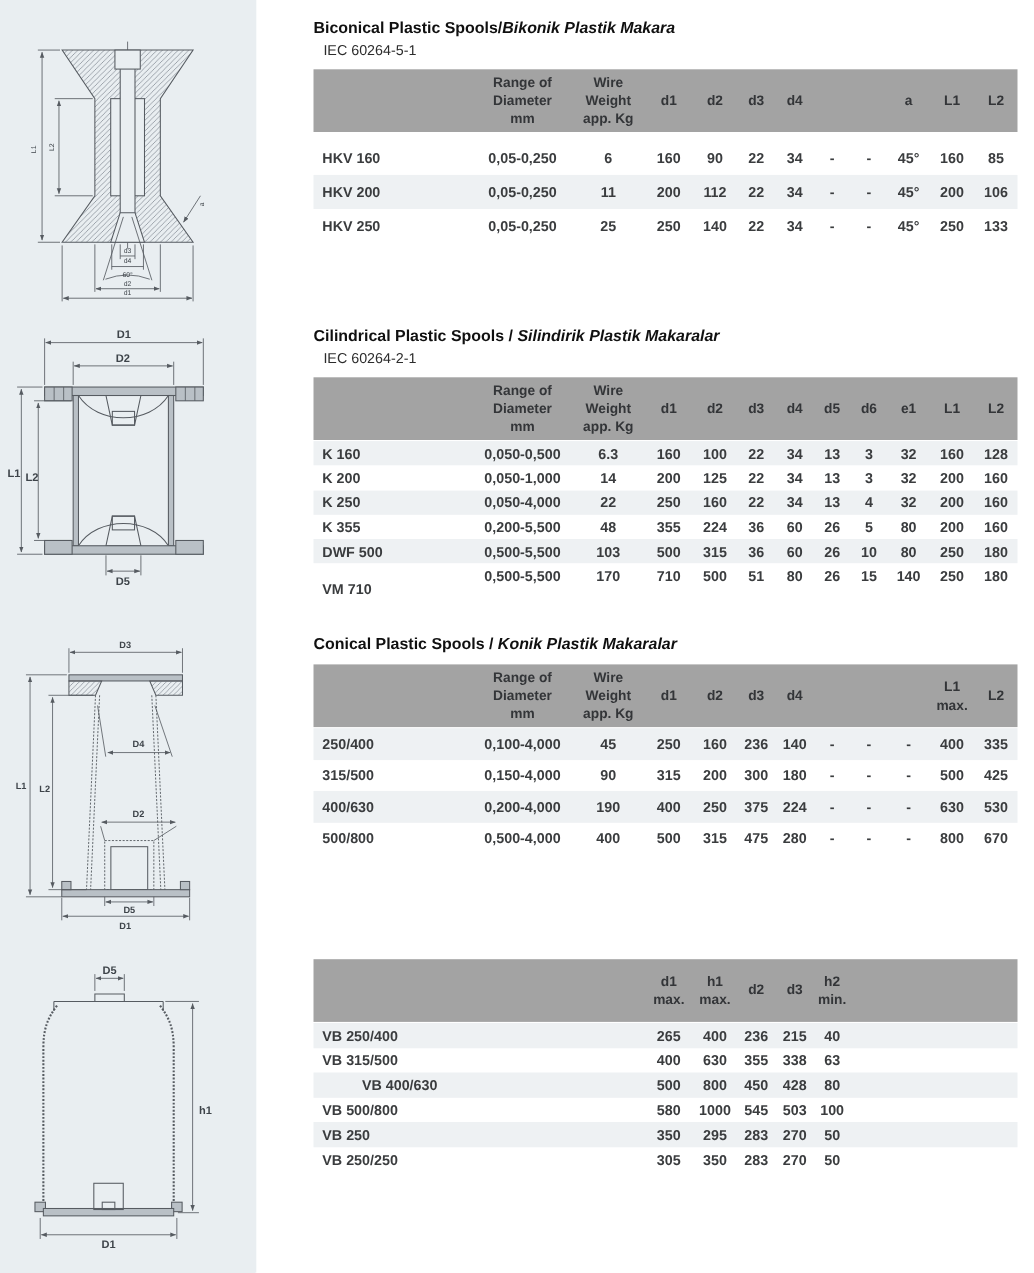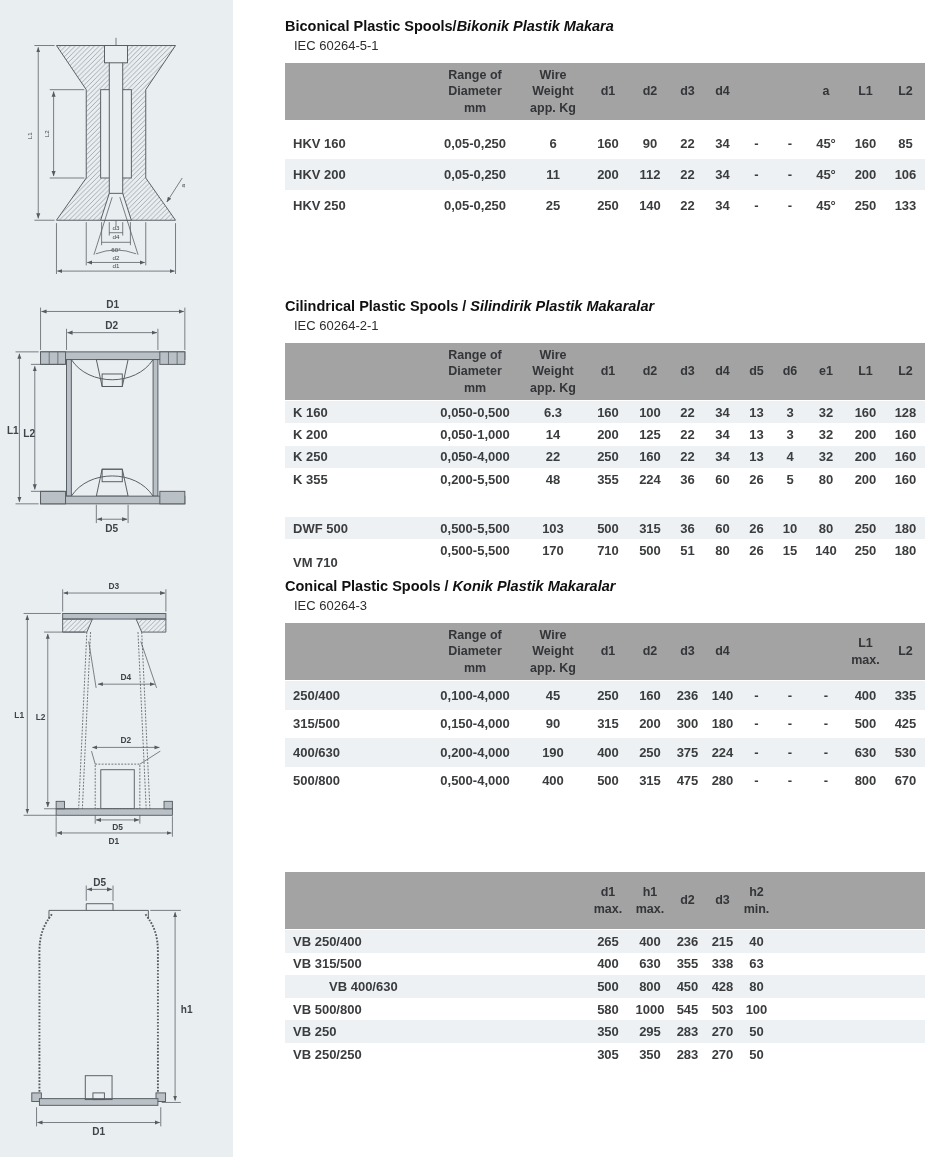--- a/index.html
+++ b/index.html
@@ -398,21 +398,21 @@
             <div class="td" style="width: 44px;">355</div>
             <div class="td" style="width: 40px;">224</div>
             <div class="td" style="width: 35px;">36</div>
             <div class="td" style="width: 35px;">60</div>
             <div class="td" style="width: 33px;">26</div>
             <div class="td" style="width: 34px;">5</div>
             <div class="td" style="width: 38px;">80</div>
             <div class="td" style="width: 41px;">200</div>
             <div class="td" style="width: 39px;">160</div>
           </div>
-          <div class="tr shaded" style="height: 22.3px; margin-top: 27px;">
+          <div class="tr shaded" style="height: 22.3px;">
             <div class="td name-col" style="width: 145px;">DWF 500</div>
             <div class="td" style="width: 90px;">0,500-5,500</div>
             <div class="td" style="width: 66px;">103</div>
             <div class="td" style="width: 44px;">500</div>
             <div class="td" style="width: 40px;">315</div>
             <div class="td" style="width: 35px;">36</div>
             <div class="td" style="width: 35px;">60</div>
             <div class="td" style="width: 33px;">26</div>
             <div class="td" style="width: 34px;">10</div>
             <div class="td" style="width: 38px;">80</div>
@@ -432,21 +432,20 @@
             <div class="td" style="width: 38px;">140</div>
             <div class="td" style="width: 41px;">250</div>
             <div class="td" style="width: 39px;">180</div>
           </div>
         </div>
     </div>
   </section>
 
   <section class="spec-section" style="top: 578px;">
     <h2 class="sec-title"><span class="t-en">Conical Plastic Spools</span><span class="t-sep"> / </span><em class="t-tr">Konik Plastik Makaralar</em></h2>
-    <div class="standard">IEC 60264-3</div>
     <div class="spec-table">
       <div class="thead">
           <div class="th name-col" style="width: 145px;"></div>
           <div class="th" style="width: 90px;">Range of
 Diameter
 mm</div>
           <div class="th" style="width: 66px;">Wire
 Weight
 app. Kg</div>
           <div class="th" style="width: 44px;">d1</div>

